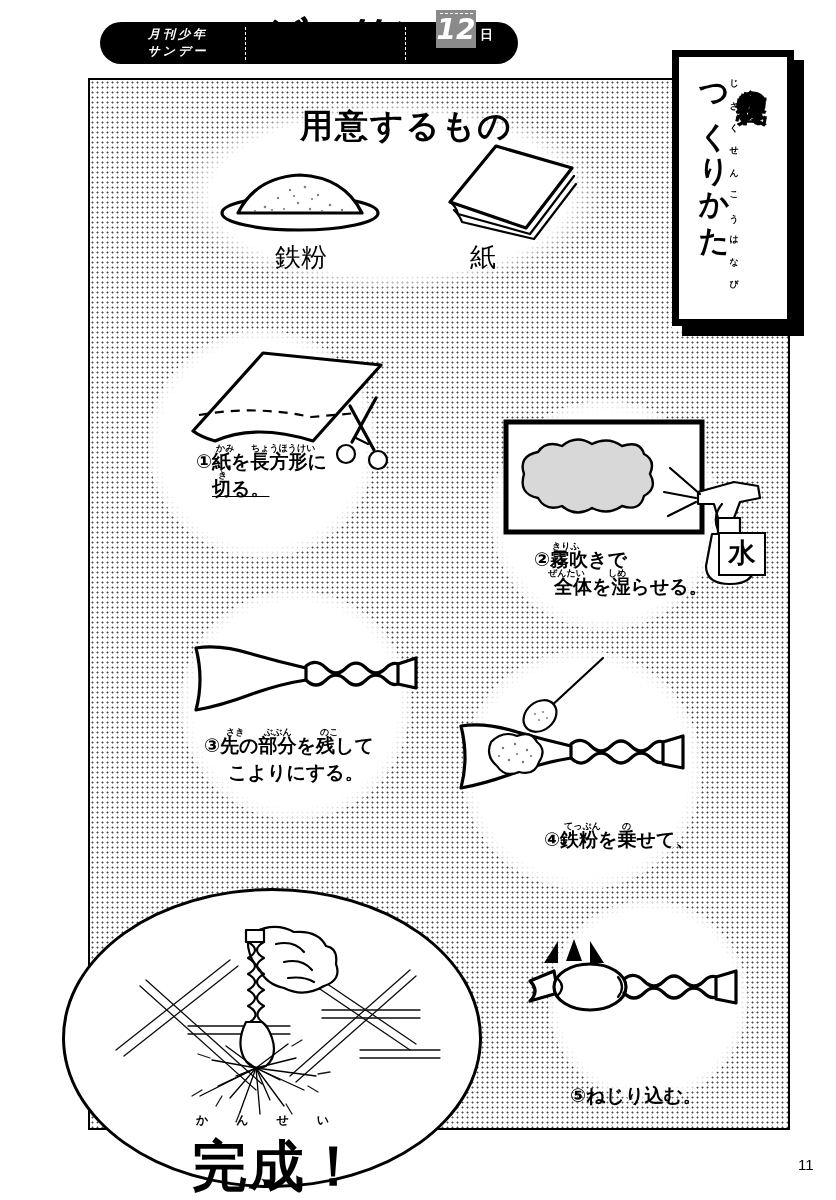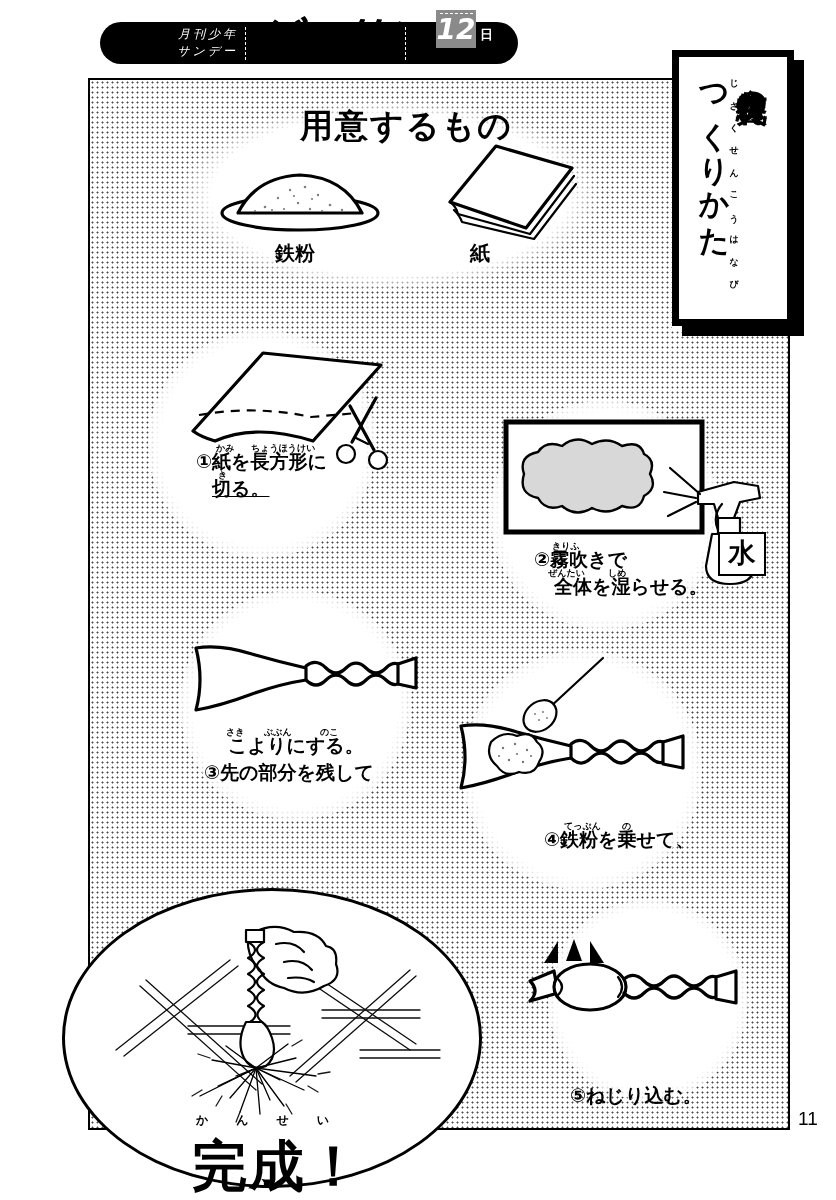--- a/index.html
+++ b/index.html
@@ -4,21 +4,21 @@
 <style>
   html,body{margin:0;padding:0;background:#ffffff;}
   body{width:836px;height:1200px;position:relative;overflow:hidden;
        font-family:"DejaVu Sans","Liberation Sans",sans-serif;color:#000;}
 
   
   #masthead{position:absolute;left:100px;top:8px;width:420px;height:60px;}
   .mast-pill{position:absolute;left:0;top:14px;width:418px;height:42px;
              background:#000;border-radius:21px;}
   .mast-left{position:absolute;left:18px;top:18px;width:120px;height:36px;
-             color:#fff;font-weight:normal;line-height:17px;text-align:right;
+             color:#fff;font-weight:bold;line-height:17px;text-align:center;
              font-style:italic;letter-spacing:3px;}
   .mast-left .l1{font-size:12px;}
   .mast-left .l2{font-size:12px;}
   .mast-dots{position:absolute;top:18px;width:3px;height:36px;
              background-image:radial-gradient(#fff 40%,transparent 42%);
              background-size:3px 5px;}
   .mast-title{position:absolute;left:148px;top:0px;width:148px;height:60px;
               color:#000;font-size:46px;font-weight:bold;font-style:italic;
               letter-spacing:-3px;line-height:58px;white-space:nowrap;
               transform:skewX(-12deg);}
@@ -57,21 +57,21 @@
            margin-right:-2px;margin-top:8px;}
 
   
   #prep-head{position:absolute;left:300px;top:104px;font-size:33px;
              font-weight:bold;letter-spacing:2px;white-space:nowrap;}
   #prep-white{position:absolute;left:180px;top:100px;width:420px;height:190px;
               background:#fff;border-radius:50% / 46%;
               -webkit-mask-image:radial-gradient(ellipse at center,#000 60%,transparent 72%);
               mask-image:radial-gradient(ellipse at center,#000 60%,transparent 72%);}
 
-  .label{position:absolute;font-size:20px;font-weight:bold;white-space:nowrap;}
+  .label{position:absolute;font-size:26px;font-weight:normal;white-space:nowrap;}
   #lbl-iron{left:275px;top:240px;}
   #lbl-paper{left:470px;top:240px;}
 
   
   .bubble{position:absolute;background:#fff;border-radius:50%;
           -webkit-mask-image:radial-gradient(circle at 50% 50%,#000 63%,rgba(0,0,0,.55) 76%,transparent 88%);
           mask-image:radial-gradient(circle at 50% 50%,#000 63%,rgba(0,0,0,.55) 76%,transparent 88%);}
   #b1{left:148px;top:330px;width:228px;height:228px;}
   #b2{left:490px;top:400px;width:230px;height:230px;}
   #b3{left:180px;top:590px;width:230px;height:230px;}
@@ -92,21 +92,21 @@
   
   #final-circle{position:absolute;left:62px;top:888px;width:420px;height:300px;
                 border:3px solid #000;border-radius:50%;background:#fff;
                 box-sizing:border-box;}
   #final-text{position:absolute;left:192px;top:1130px;font-size:55px;
               font-weight:bold;letter-spacing:2px;white-space:nowrap;}
   #final-ruby{position:absolute;left:196px;top:1112px;font-size:12px;
               font-weight:bold;letter-spacing:28px;white-space:nowrap;}
 
   
-  #pageno{position:absolute;left:798px;top:1108px;font-size:19px;
+  #pageno{position:absolute;left:798px;top:1156px;font-size:15px;
           font-family:"Liberation Sans",sans-serif;}
 
   
   #water-kanji{position:absolute;left:718px;top:532px;width:44px;height:40px;
                border:2px solid #000;background:#fff;font-size:27px;
                font-weight:bold;text-align:center;line-height:38px;}
 
   svg{display:block;overflow:visible;}
   .ink{fill:none;stroke:#000;stroke-width:3.2;stroke-linecap:round;stroke-linejoin:round;}
   .ink2{fill:none;stroke:#000;stroke-width:2.2;stroke-linecap:round;stroke-linejoin:round;}
@@ -235,22 +235,22 @@
   <path class="ink" d="M116 26 Q126 18 136 28 Q146 38 156 28 Q166 18 176 28 Q186 38 196 28
                        Q204 20 212 26"></path>
   <path class="ink" d="M116 40 Q126 50 136 40 Q146 30 156 40 Q166 50 176 40 Q186 30 196 40
                        Q204 48 212 42"></path>
   <path class="fillw" d="M208 24 L226 18 L226 48 L208 44 Z"></path>
 </svg>
 <div class="steptext" id="s3">
   <span class="ruby" style="left:22px;top:-13px;">さき</span>
   <span class="ruby" style="left:60px;top:-13px;">ぶぶん</span>
   <span class="ruby" style="left:116px;top:-13px;">のこ</span>
+  <div>③先の部分を残して</div>
   <div style="margin-left:14px;">こよりにする。</div>
-  <div>③先の部分を残して</div>
 </div>
 
 <div class="bubble" id="b4"></div>
 <svg style="position:absolute;left:455px;top:650px;" width="270" height="170">
 
   <g>
     <path class="ink2" d="M94 58 L148 8"></path>
     <ellipse class="fillw2" cx="85" cy="66" rx="18" ry="14" transform="rotate(-40 85 66)"></ellipse>
     <g class="spray-speck" opacity="0.7">
       <circle cx="80" cy="64" r="1.1"></circle>

